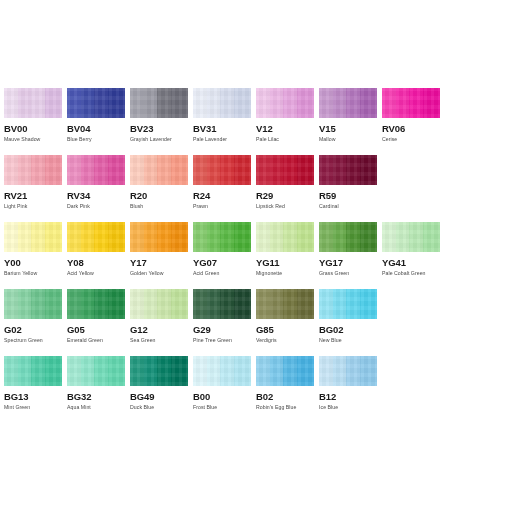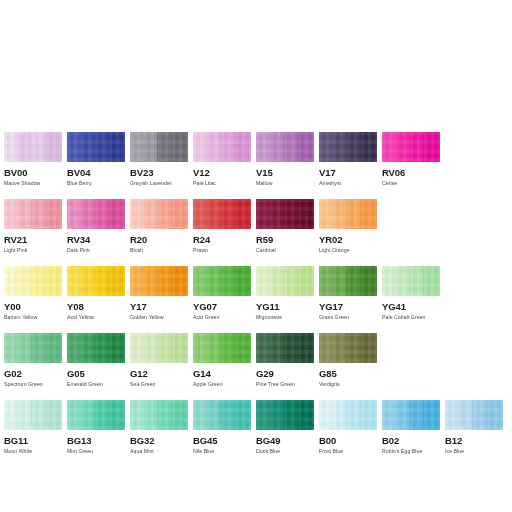--- a/index.html
+++ b/index.html
@@ -13,21 +13,20 @@
     overflow: hidden;
     font-family: "Liberation Sans", sans-serif;
     -webkit-font-smoothing: antialiased;
   }
 
   #swatch-grid {
     position: absolute;
     left: 4px;
     top: 88px;
     width: 504px;
-    margin-top: 44px;
   }
 
   .swatch-row {
     display: flex;
     width: 504px;
     height: 67px;
     margin: 0;
     padding: 0;
   }
 
@@ -124,20 +123,31 @@
           <div class="band b1" style="background: rgb(163, 163, 173);"></div>
           <div class="band b2" style="background: rgb(154, 154, 164);"></div>
           <div class="band b3" style="background: rgb(118, 118, 127);"></div>
           <div class="band b4" style="background: rgb(109, 109, 119);"></div>
           <div class="tex"></div>
         </div>
         <div class="swatch-code">BV23</div>
         <div class="swatch-name">Grayish Lavender</div>
       </div>
       <div class="swatch-cell">
+        <div class="swatch-chip" style="background: rgb(221, 226, 240);">
+          <div class="band b1" style="background: rgb(233, 237, 247);"></div>
+          <div class="band b2" style="background: rgb(226, 231, 243);"></div>
+          <div class="band b3" style="background: rgb(214, 220, 237);"></div>
+          <div class="band b4" style="background: rgb(204, 212, 232);"></div>
+          <div class="tex"></div>
+        </div>
+        <div class="swatch-code">BV31</div>
+        <div class="swatch-name">Pale Lavender</div>
+      </div>
+      <div class="swatch-cell">
         <div class="swatch-chip" style="background: rgb(229, 166, 222);">
           <div class="band b1" style="background: rgb(240, 199, 234);"></div>
           <div class="band b2" style="background: rgb(235, 182, 228);"></div>
           <div class="band b3" style="background: rgb(229, 166, 222);"></div>
           <div class="band b4" style="background: rgb(221, 147, 214);"></div>
           <div class="tex"></div>
         </div>
         <div class="swatch-code">V12</div>
         <div class="swatch-name">Pale Lilac</div>
       </div>
@@ -146,31 +156,20 @@
           <div class="band b1" style="background: rgb(199, 154, 206);"></div>
           <div class="band b2" style="background: rgb(189, 138, 198);"></div>
           <div class="band b3" style="background: rgb(178, 118, 189);"></div>
           <div class="band b4" style="background: rgb(165, 97, 177);"></div>
           <div class="tex"></div>
         </div>
         <div class="swatch-code">V15</div>
         <div class="swatch-name">Mallow</div>
       </div>
       <div class="swatch-cell">
-        <div class="swatch-chip" style="background: rgb(76, 64, 99);">
-          <div class="band b1" style="background: rgb(97, 84, 121);"></div>
-          <div class="band b2" style="background: rgb(86, 73, 109);"></div>
-          <div class="band b3" style="background: rgb(72, 59, 94);"></div>
-          <div class="band b4" style="background: rgb(58, 46, 80);"></div>
-          <div class="tex"></div>
-        </div>
-        <div class="swatch-code">V17</div>
-        <div class="swatch-name">Amethyst</div>
-      </div>
-      <div class="swatch-cell">
         <div class="swatch-chip" style="background: rgb(243, 24, 166);">
           <div class="band b1" style="background: rgb(248, 63, 180);"></div>
           <div class="band b2" style="background: rgb(245, 43, 172);"></div>
           <div class="band b3" style="background: rgb(243, 24, 166);"></div>
           <div class="band b4" style="background: rgb(234, 11, 156);"></div>
           <div class="tex"></div>
         </div>
         <div class="swatch-code">RV06</div>
         <div class="swatch-name">Cerise</div>
       </div>
@@ -214,41 +213,41 @@
           <div class="band b1" style="background: rgb(224, 90, 84);"></div>
           <div class="band b2" style="background: rgb(220, 71, 69);"></div>
           <div class="band b3" style="background: rgb(215, 52, 58);"></div>
           <div class="band b4" style="background: rgb(205, 38, 48);"></div>
           <div class="tex"></div>
         </div>
         <div class="swatch-code">R24</div>
         <div class="swatch-name">Prawn</div>
       </div>
       <div class="swatch-cell">
+        <div class="swatch-chip" style="background: rgb(192, 18, 50);">
+          <div class="band b1" style="background: rgb(201, 40, 64);"></div>
+          <div class="band b2" style="background: rgb(197, 28, 57);"></div>
+          <div class="band b3" style="background: rgb(192, 18, 50);"></div>
+          <div class="band b4" style="background: rgb(181, 10, 44);"></div>
+          <div class="tex"></div>
+        </div>
+        <div class="swatch-code">R29</div>
+        <div class="swatch-name">Lipstick Red</div>
+      </div>
+      <div class="swatch-cell">
         <div class="swatch-chip" style="background: rgb(122, 15, 54);">
           <div class="band b1" style="background: rgb(140, 27, 68);"></div>
           <div class="band b2" style="background: rgb(131, 21, 61);"></div>
           <div class="band b3" style="background: rgb(118, 13, 51);"></div>
           <div class="band b4" style="background: rgb(105, 8, 44);"></div>
           <div class="tex"></div>
         </div>
         <div class="swatch-code">R59</div>
         <div class="swatch-name">Cardinal</div>
       </div>
-      <div class="swatch-cell">
-        <div class="swatch-chip" style="background: rgb(251, 170, 94);">
-          <div class="band b1" style="background: rgb(253, 198, 141);"></div>
-          <div class="band b2" style="background: rgb(252, 184, 118);"></div>
-          <div class="band b3" style="background: rgb(251, 170, 94);"></div>
-          <div class="band b4" style="background: rgb(250, 156, 70);"></div>
-          <div class="tex"></div>
-        </div>
-        <div class="swatch-code">YR02</div>
-        <div class="swatch-name">Light Orange</div>
-      </div>
     </div>
     <div class="swatch-row">
       <div class="swatch-cell">
         <div class="swatch-chip" style="background: rgb(252, 245, 150);">
           <div class="band b1" style="background: rgb(254, 252, 205);"></div>
           <div class="band b2" style="background: rgb(253, 249, 180);"></div>
           <div class="band b3" style="background: rgb(252, 245, 154);"></div>
           <div class="band b4" style="background: rgb(251, 241, 128);"></div>
           <div class="tex"></div>
         </div>
@@ -350,31 +349,20 @@
           <div class="band b1" style="background: rgb(224, 240, 204);"></div>
           <div class="band b2" style="background: rgb(214, 236, 189);"></div>
           <div class="band b3" style="background: rgb(203, 230, 171);"></div>
           <div class="band b4" style="background: rgb(191, 225, 155);"></div>
           <div class="tex"></div>
         </div>
         <div class="swatch-code">G12</div>
         <div class="swatch-name">Sea Green</div>
       </div>
       <div class="swatch-cell">
-        <div class="swatch-chip" style="background: rgb(109, 192, 78);">
-          <div class="band b1" style="background: rgb(144, 207, 115);"></div>
-          <div class="band b2" style="background: rgb(125, 199, 96);"></div>
-          <div class="band b3" style="background: rgb(99, 186, 69);"></div>
-          <div class="band b4" style="background: rgb(85, 178, 58);"></div>
-          <div class="tex"></div>
-        </div>
-        <div class="swatch-code">G14</div>
-        <div class="swatch-name">Apple Green</div>
-      </div>
-      <div class="swatch-cell">
         <div class="swatch-chip" style="background: rgb(42, 90, 60);">
           <div class="band b1" style="background: rgb(63, 109, 77);"></div>
           <div class="band b2" style="background: rgb(52, 99, 69);"></div>
           <div class="band b3" style="background: rgb(37, 82, 54);"></div>
           <div class="band b4" style="background: rgb(29, 71, 47);"></div>
           <div class="tex"></div>
         </div>
         <div class="swatch-code">G29</div>
         <div class="swatch-name">Pine Tree Green</div>
       </div>
@@ -382,33 +370,33 @@
         <div class="swatch-chip" style="background: rgb(123, 125, 71);">
           <div class="band b1" style="background: rgb(141, 143, 92);"></div>
           <div class="band b2" style="background: rgb(131, 133, 82);"></div>
           <div class="band b3" style="background: rgb(116, 118, 63);"></div>
           <div class="band b4" style="background: rgb(104, 106, 55);"></div>
           <div class="tex"></div>
         </div>
         <div class="swatch-code">G85</div>
         <div class="swatch-name">Verdigris</div>
       </div>
+      <div class="swatch-cell">
+        <div class="swatch-chip" style="background: rgb(97, 214, 238);">
+          <div class="band b1" style="background: rgb(149, 228, 244);"></div>
+          <div class="band b2" style="background: rgb(123, 221, 241);"></div>
+          <div class="band b3" style="background: rgb(97, 214, 238);"></div>
+          <div class="band b4" style="background: rgb(76, 207, 235);"></div>
+          <div class="tex"></div>
+        </div>
+        <div class="swatch-code">BG02</div>
+        <div class="swatch-name">New Blue</div>
+      </div>
     </div>
     <div class="swatch-row">
-      <div class="swatch-cell">
-        <div class="swatch-chip" style="background: rgb(198, 240, 224);">
-          <div class="band b1" style="background: rgb(221, 247, 236);"></div>
-          <div class="band b2" style="background: rgb(210, 244, 230);"></div>
-          <div class="band b3" style="background: rgb(192, 238, 221);"></div>
-          <div class="band b4" style="background: rgb(178, 233, 212);"></div>
-          <div class="tex"></div>
-        </div>
-        <div class="swatch-code">BG11</div>
-        <div class="swatch-name">Moon White</div>
-      </div>
       <div class="swatch-cell">
         <div class="swatch-chip" style="background: rgb(93, 211, 178);">
           <div class="band b1" style="background: rgb(134, 224, 199);"></div>
           <div class="band b2" style="background: rgb(114, 218, 189);"></div>
           <div class="band b3" style="background: rgb(82, 206, 169);"></div>
           <div class="band b4" style="background: rgb(65, 199, 158);"></div>
           <div class="tex"></div>
         </div>
         <div class="swatch-code">BG13</div>
         <div class="swatch-name">Mint Green</div>
@@ -418,31 +406,20 @@
           <div class="band b1" style="background: rgb(163, 234, 211);"></div>
           <div class="band b2" style="background: rgb(143, 229, 202);"></div>
           <div class="band b3" style="background: rgb(114, 220, 185);"></div>
           <div class="band b4" style="background: rgb(98, 214, 174);"></div>
           <div class="tex"></div>
         </div>
         <div class="swatch-code">BG32</div>
         <div class="swatch-name">Aqua Mint</div>
       </div>
       <div class="swatch-cell">
-        <div class="swatch-chip" style="background: rgb(98, 206, 193);">
-          <div class="band b1" style="background: rgb(138, 219, 210);"></div>
-          <div class="band b2" style="background: rgb(116, 212, 201);"></div>
-          <div class="band b3" style="background: rgb(85, 200, 186);"></div>
-          <div class="band b4" style="background: rgb(69, 194, 178);"></div>
-          <div class="tex"></div>
-        </div>
-        <div class="swatch-code">BG45</div>
-        <div class="swatch-name">Nile Blue</div>
-      </div>
-      <div class="swatch-cell">
         <div class="swatch-chip" style="background: rgb(11, 138, 110);">
           <div class="band b1" style="background: rgb(35, 153, 127);"></div>
           <div class="band b2" style="background: rgb(20, 144, 120);"></div>
           <div class="band b3" style="background: rgb(6, 128, 101);"></div>
           <div class="band b4" style="background: rgb(0, 115, 90);"></div>
           <div class="tex"></div>
         </div>
         <div class="swatch-code">BG49</div>
         <div class="swatch-name">Duck Blue</div>
       </div>

